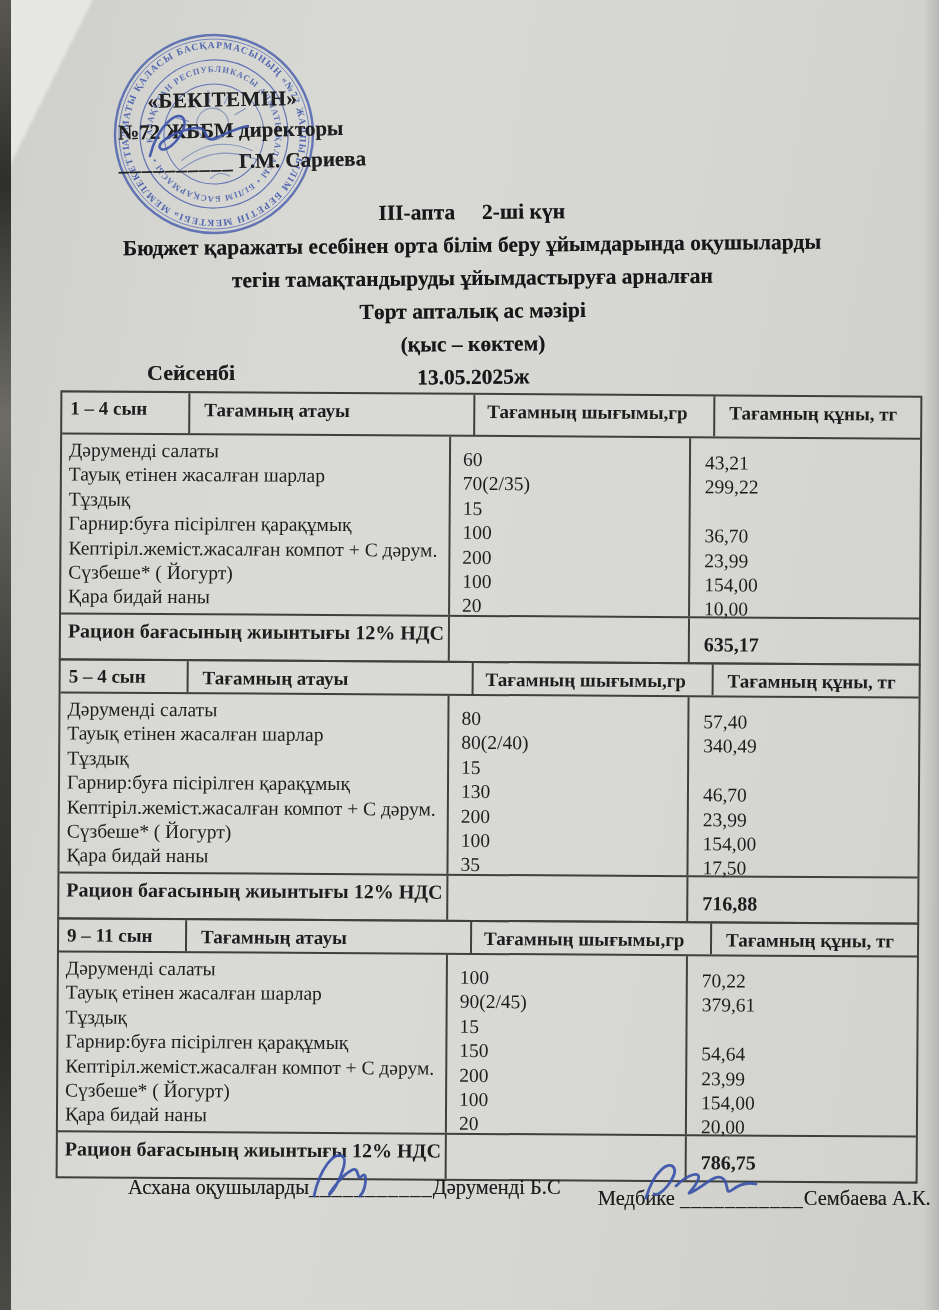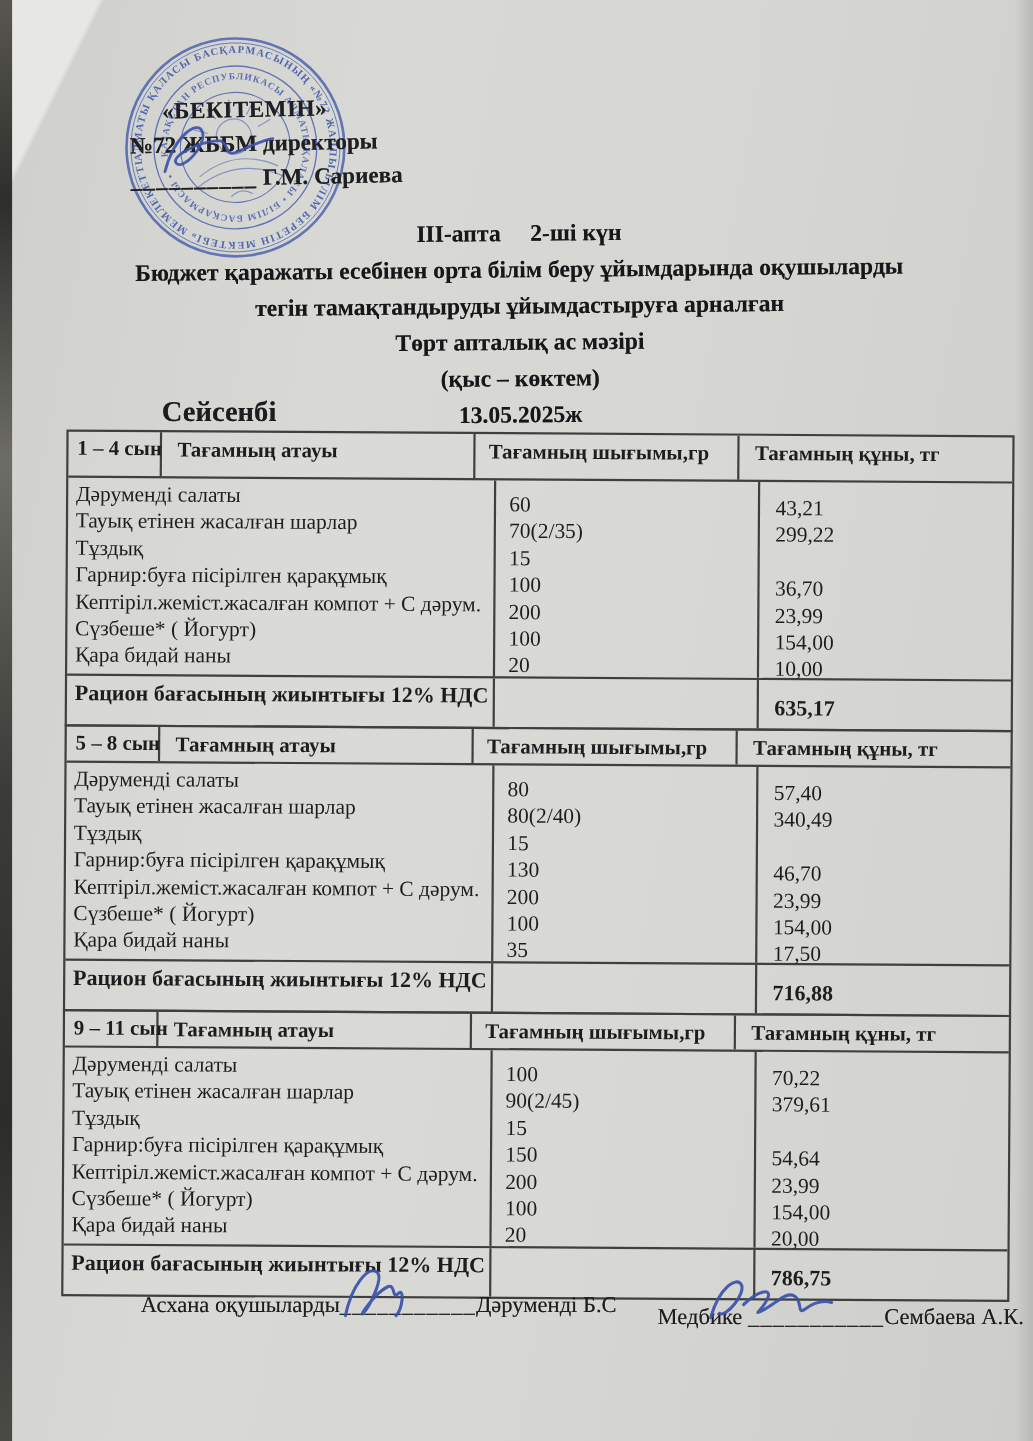--- a/index.html
+++ b/index.html
@@ -19,31 +19,31 @@
   .stamp{position:absolute;left:108px;top:28px;width:212px;height:212px;transform:rotate(-8deg);}
   .stamp-overlay{position:absolute;left:118px;top:84px;transform:rotate(-1.2deg);
     font-size:21px;line-height:31px;color:#1f1f22;font-weight:bold;white-space:nowrap;}
   .stamp-overlay .l1{margin-left:30px;letter-spacing:.5px;}
   .stamp-overlay .l3{font-weight:bold;}
   .sig{position:absolute;pointer-events:none;}
   
   .title-block{position:absolute;left:20px;right:14px;top:196px;text-align:center;
     transform:rotate(-0.55deg);font-weight:bold;color:#17171a;}
   .title-block .t-line{font-size:21.5px;line-height:33px;white-space:pre;}
-  .weekday{position:absolute;left:147px;top:360px;font-size:26px;font-weight:bold;}
+  .weekday{position:absolute;left:147px;top:360px;font-size:22px;font-weight:bold;}
   
   .tables-wrap{position:absolute;left:58px;top:393px;width:862px;transform:rotate(0.35deg);}
   .menu-table{border:2px solid #3f3f3d;background:rgba(224,225,221,.25);}
   .menu-table + .menu-table{margin-top:-2px;}
   .row{display:flex;}
   .hdr{border-bottom:2px solid #3f3f3d;font-weight:bold;font-size:19px;}
   .hdr-tall{height:40px;}
   .hdr-short{height:31px;}
   .cell{box-sizing:border-box;}
-  .c-grade{width:85px;border-right:2px solid #3f3f3d;padding:5px 4px 0 8px;white-space:nowrap;}
+  .c-grade{width:128px;border-right:2px solid #3f3f3d;padding:5px 4px 0 8px;white-space:nowrap;}
   .c-dishhdr{width:283px;padding:6px 0 0 14px;}
   .c-out{width:240px;border-left:2px solid #3f3f3d;padding:6px 0 0 12px;}
   .c-price{flex:1;border-left:2px solid #3f3f3d;padding:6px 0 0 14px;}
   .body-row{height:178px;font-size:19.5px;}
   .b-name{width:387px;padding:5px 0 0 7px;}
   .b-out{width:240px;border-left:2px solid #3f3f3d;padding:12px 0 0 12px;}
   .b-price{flex:1;border-left:2px solid #3f3f3d;padding:14px 0 0 14px;}
   .line{height:24.4px;white-space:nowrap;overflow:visible;}
   .total-row{border-top:2px solid #3f3f3d;height:44px;font-weight:bold;font-size:20px;}
   .t-label{width:387px;padding:5px 0 0 7px;}
@@ -154,21 +154,21 @@
       </div>
       <div class="row total-row">
         <div class="cell t-label">Рацион бағасының жиынтығы 12% НДС</div>
         <div class="cell t-empty"></div>
         <div class="cell t-value">635,17</div>
       </div>
     </div>
 
     <div class="menu-table">
       <div class="row hdr hdr-short">
-        <div class="cell c-grade">5 – 8 сын</div>
+        <div class="cell c-grade">5 – 4 сын</div>
         <div class="cell c-dishhdr">Тағамның атауы</div>
         <div class="cell c-out">Тағамның шығымы,гр</div>
         <div class="cell c-price">Тағамның құны, тг</div>
       </div>
       <div class="row body-row">
         <div class="cell b-name">
             <div class="line">Дәруменді салаты</div>
             <div class="line">Тауық етінен жасалған шарлар</div>
             <div class="line">Тұздық</div>
             <div class="line">Гарнир:буға пісірілген қарақұмық</div>

